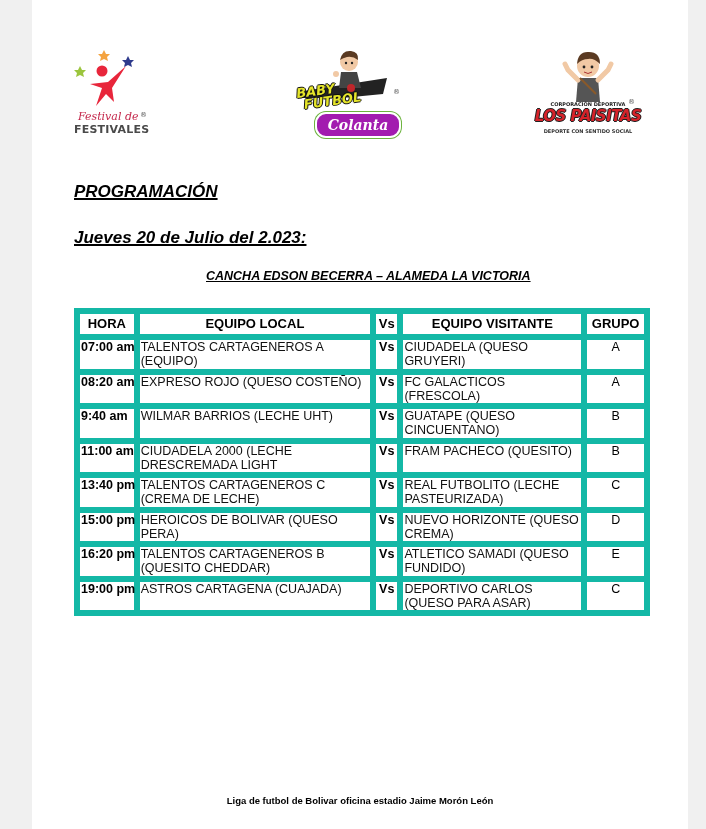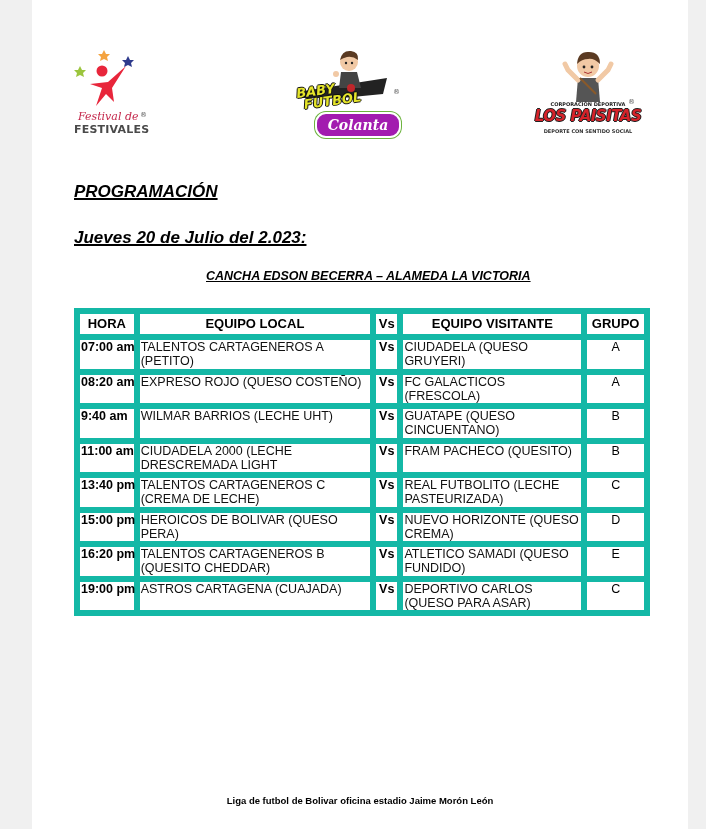--- a/index.html
+++ b/index.html
@@ -202,21 +202,21 @@
         <th>HORA</th>
         <th>EQUIPO LOCAL</th>
         <th>Vs</th>
         <th>EQUIPO VISITANTE</th>
         <th>GRUPO</th>
       </tr>
     </thead>
     <tbody id="schedule-body">
       <tr>
         <td class="hora">07:00 am</td>
-        <td class="local">TALENTOS CARTAGENEROS A (PETITO)</td>
+        <td class="local">TALENTOS CARTAGENEROS A (EQUIPO)</td>
         <td class="vs">Vs</td>
         <td class="visit">CIUDADELA (QUESO GRUYERI)</td>
         <td class="grupo">A</td>
       </tr>
       <tr>
         <td class="hora">08:20 am</td>
         <td class="local">EXPRESO ROJO (QUESO COSTEÑO)</td>
         <td class="vs">Vs</td>
         <td class="visit">FC GALACTICOS (FRESCOLA)</td>
         <td class="grupo">A</td>

